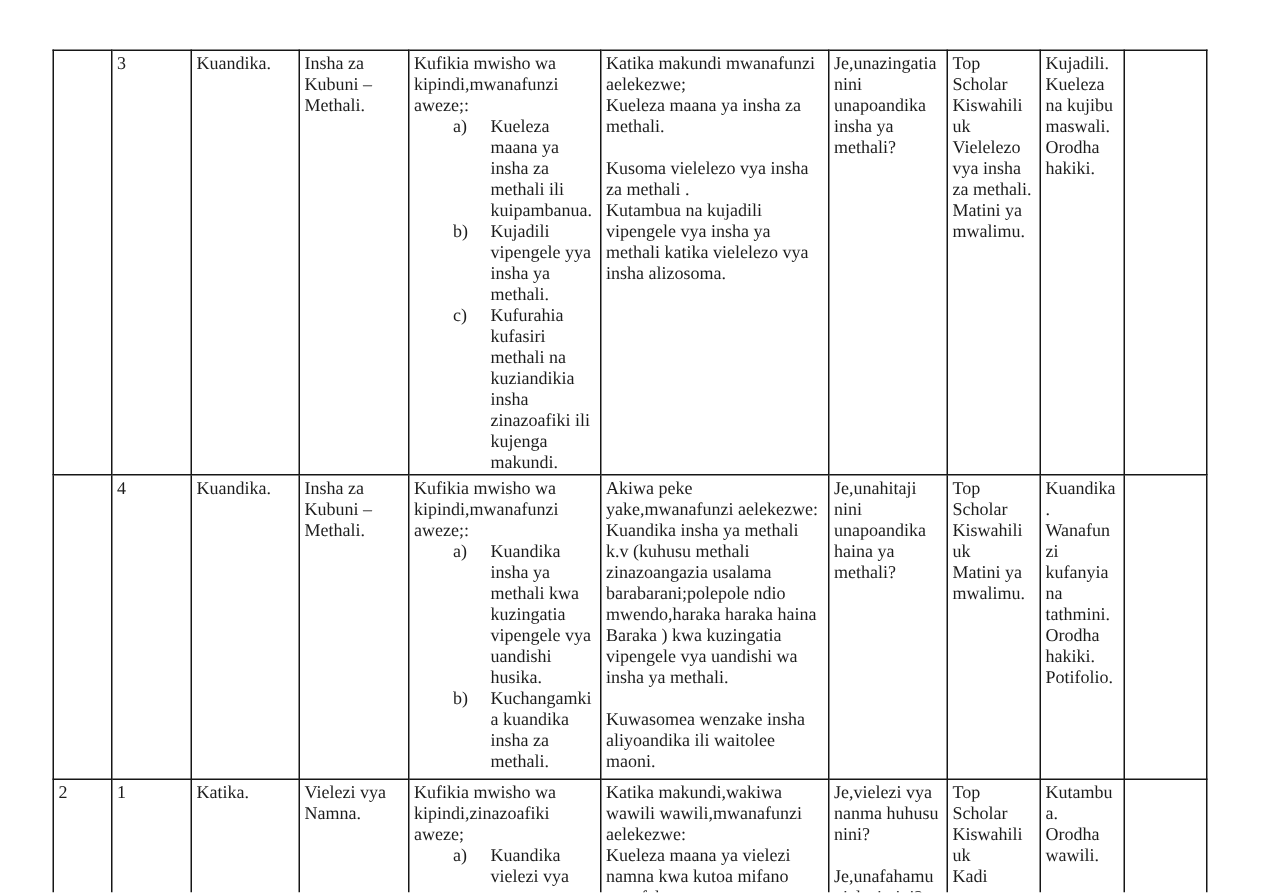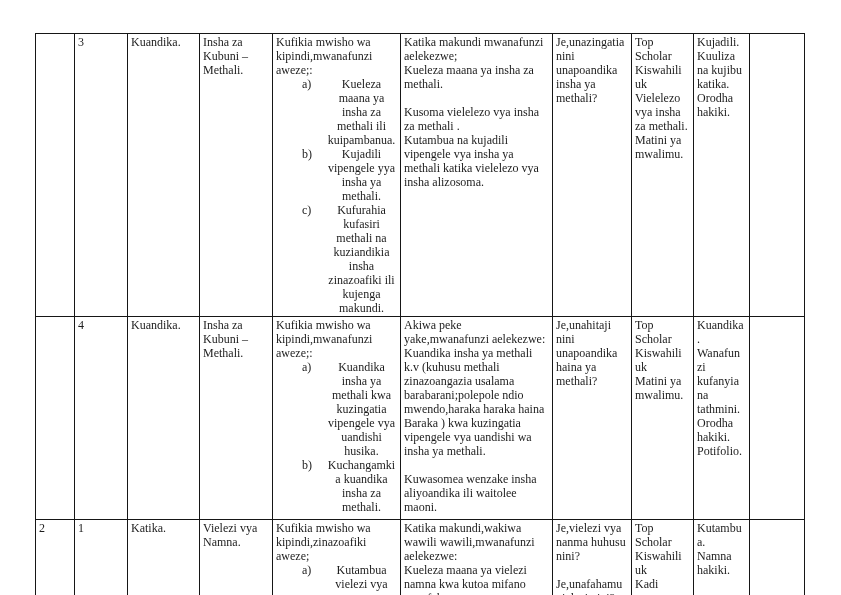--- a/index.html
+++ b/index.html
@@ -43,21 +43,20 @@
     margin-left: 26px;
   }
   .li .marker {
     flex: 0 0 25px;
   }
   .li .txt {
     flex: 1 1 auto;
     overflow-wrap: break-word;
     word-wrap: break-word;
     min-width: 0;
-    text-align: center;
   }
 </style>
 </head>
 <body>
 
 <div class="page">
   <table class="scheme">
     <colgroup>
         <col style="width: 39px;">
         <col style="width: 53px;">
@@ -109,21 +108,21 @@
           <td>
             <div class="p">Je,unazingatia nini unapoandika insha ya methali?</div>
           </td>
           <td>
             <div class="p">Top Scholar Kiswahili uk
 Vielelezo vya insha za methali.
 Matini ya mwalimu.</div>
           </td>
           <td>
             <div class="p">Kujadili.
-Kuuliza na kujibu katika.
+Kueleza na kujibu maswali.
 Orodha hakiki.</div>
           </td>
           <td>
             <div class="p"></div>
           </td>
         </tr>
         <tr style="height: 203px;">
           <td>
             <div class="p"></div>
           </td>
@@ -180,39 +179,39 @@
           <td>
             <div class="p">Katika.</div>
           </td>
           <td>
             <div class="p">Vielezi vya Namna.</div>
           </td>
           <td>
             <div class="p">Kufikia mwisho wa kipindi,zinazoafiki aweze;</div>
             <div class="li">
               <span class="marker">a)</span>
-              <span class="txt">Kutambua vielezi vya</span>
+              <span class="txt">Kuandika vielezi vya</span>
             </div>
           </td>
           <td>
             <div class="p">Katika makundi,wakiwa wawili wawili,mwanafunzi aelekezwe:
 Kueleza maana ya vielezi namna kwa kutoa mifano mwafaka.</div>
           </td>
           <td>
             <div class="p">Je,vielezi vya nanma huhusu nini?
 
 Je,unafahamu vielezi vipi?</div>
           </td>
           <td>
             <div class="p">Top Scholar Kiswahili uk
 Kadi maneno.</div>
           </td>
           <td>
             <div class="p">Kutambua.
-Namna hakiki.</div>
+Orodha wawili.</div>
           </td>
           <td>
             <div class="p"></div>
           </td>
         </tr>
       </tbody>
   </table>
 </div>
 
 </body></html>

